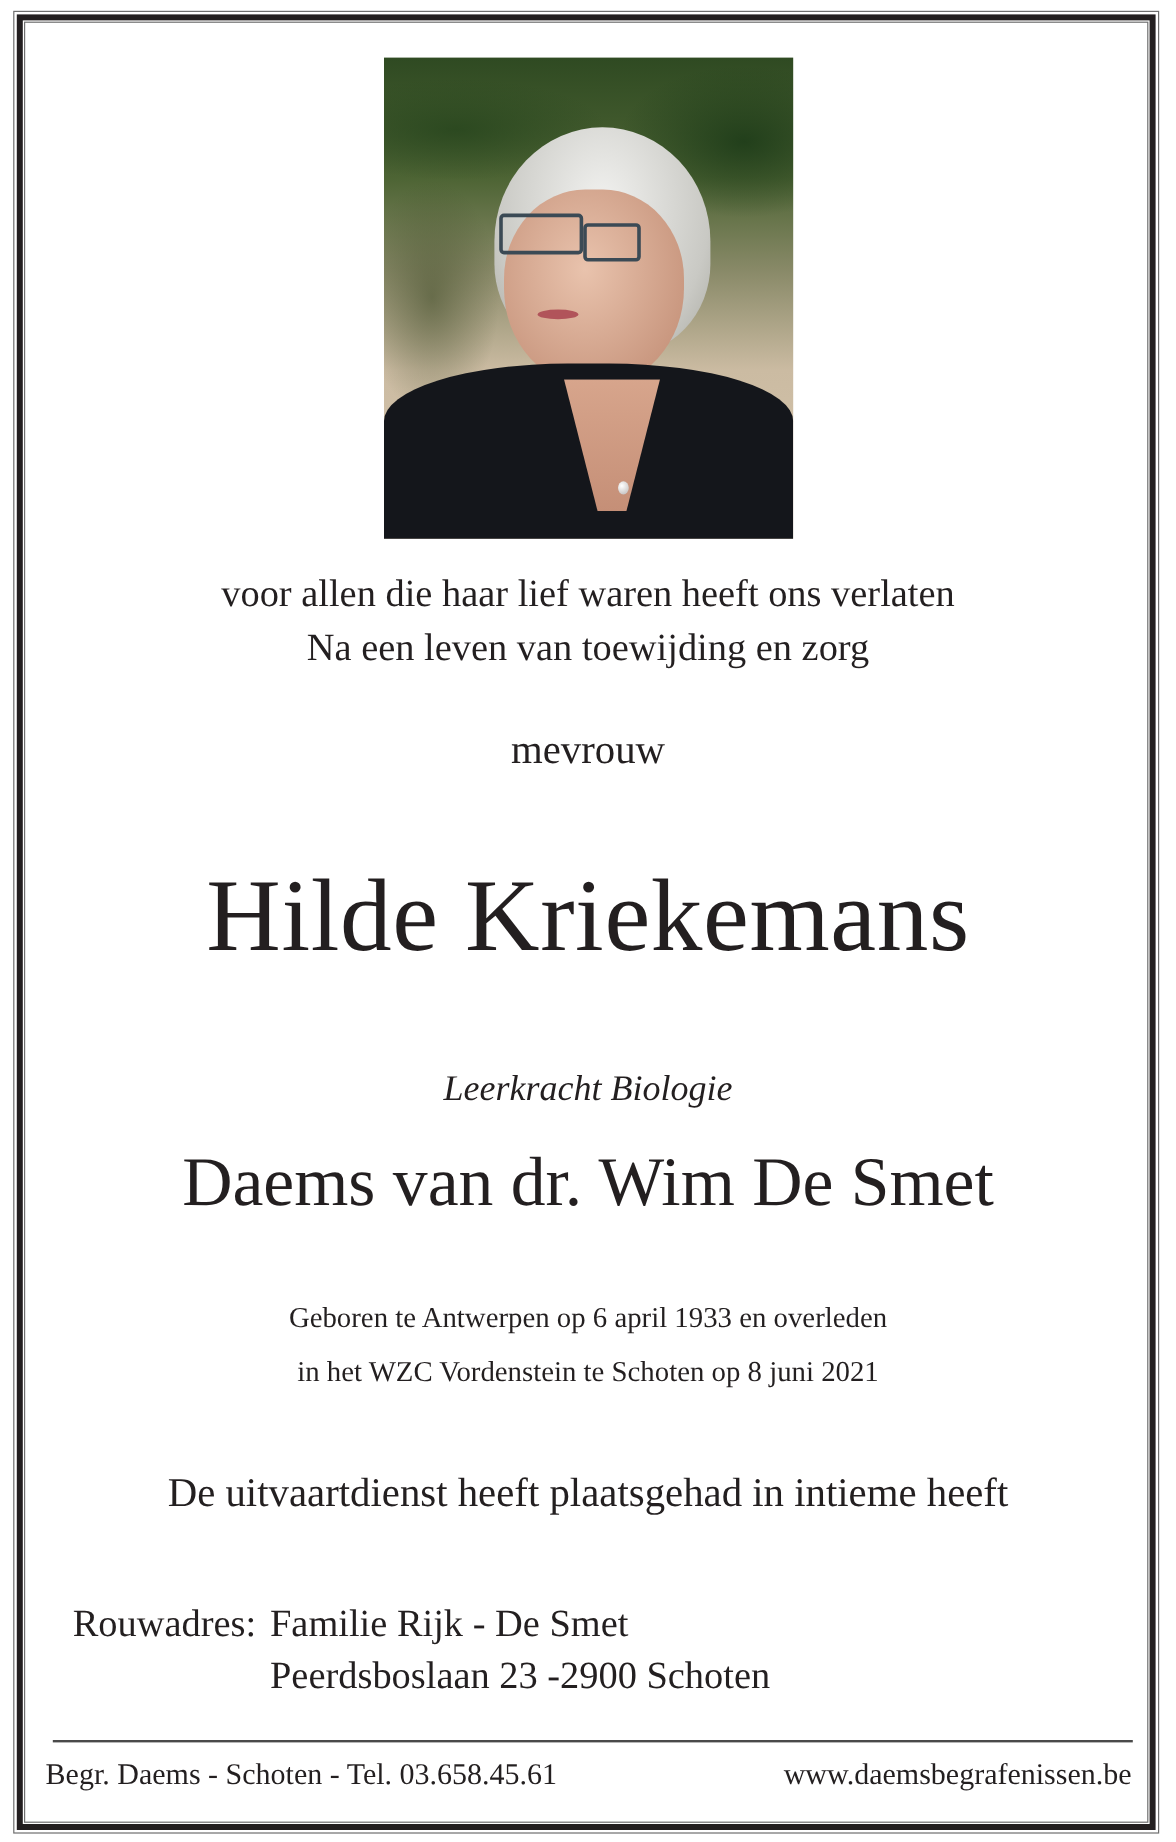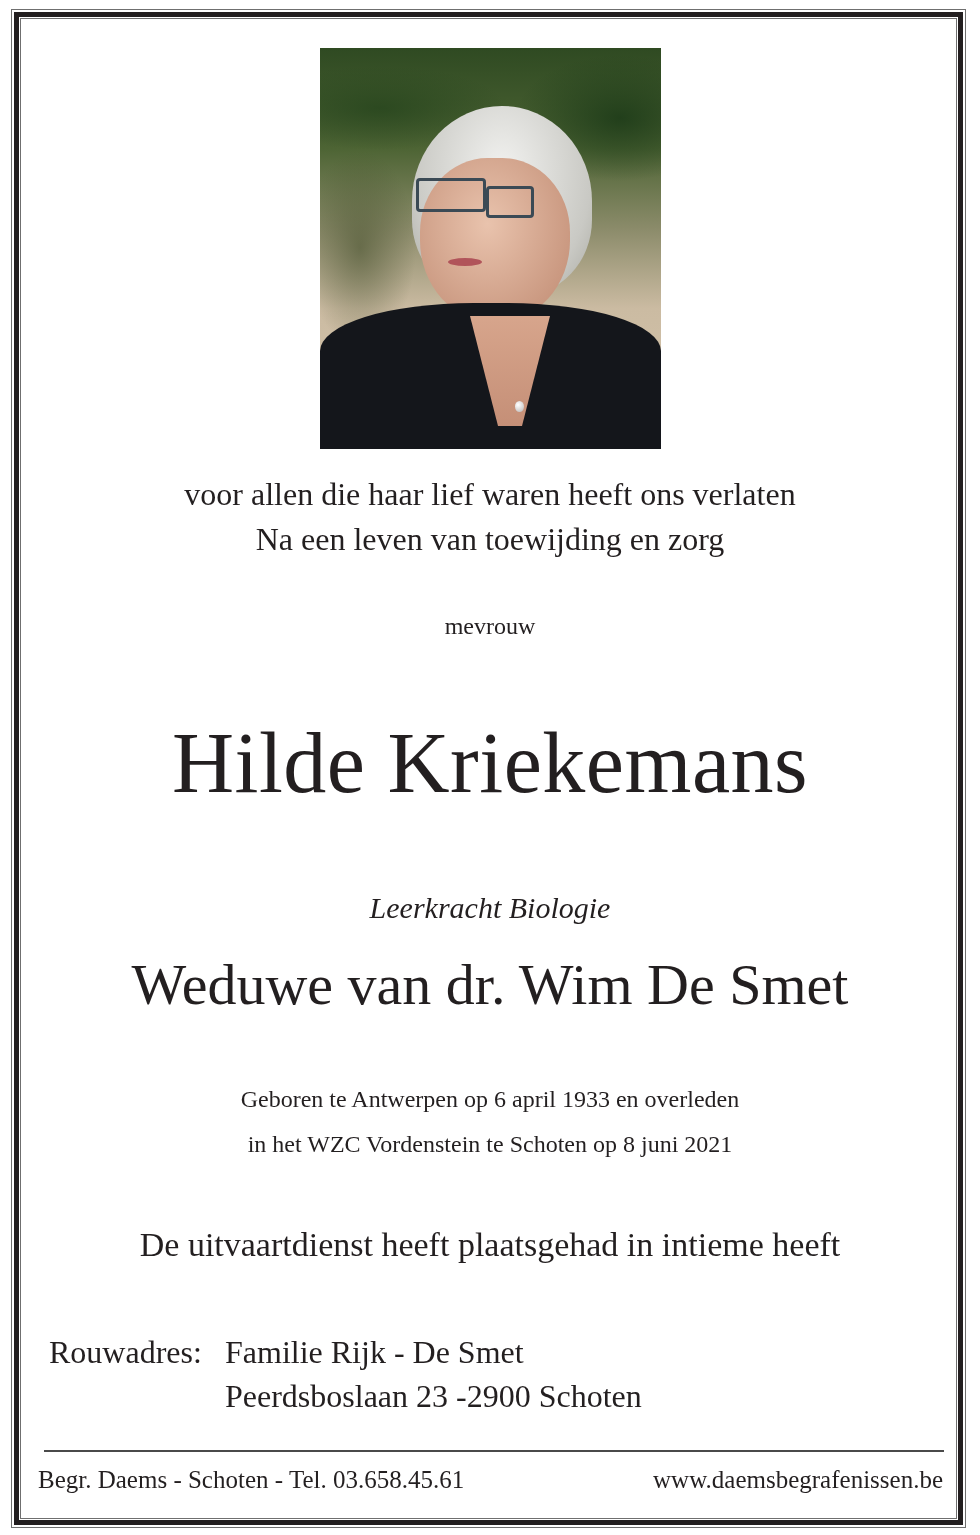--- a/index.html
+++ b/index.html
@@ -29,28 +29,28 @@
     .photo .lips { position: absolute; left: 128px; top: 210px; width: 34px; height: 8px;
       border-radius: 50%; background: #b1545a; }
     .photo .body { position: absolute; left: 0; top: 255px; width: 341px; height: 160px;
       background: #14161b; border-radius: 45% 45% 0 0 / 30% 30% 0 0; }
     .photo .neck { position: absolute; left: 150px; top: 268px; width: 80px; height: 110px;
       background: linear-gradient(180deg, #d7a58c, #c58f77); clip-path: polygon(0 0, 100% 0, 65% 100%, 35% 100%); }
     .photo .pearl { position: absolute; left: 195px; top: 353px; width: 9px; height: 11px;
       border-radius: 50%; background: radial-gradient(circle at 35% 35%, #ffffff, #b9b6b5); }
     .text-center { position: absolute; left: 0; width: 980px; text-align: center; white-space: nowrap; }
     .intro { top: 472px; font-size: 32px; line-height: 45px; }
-    .title-prefix { top: 606px; font-size: 24px; line-height: 40px; text-align: center; }
+    .title-prefix { top: 606px; font-size: 34px; line-height: 40px; text-align: center; }
     .name { top: 713px; font-size: 86px; line-height: 100px; letter-spacing: 0.5px; }
     .occupation { top: 888px; font-size: 30px; line-height: 40px; font-style: italic; }
     .widow { top: 948px; font-size: 58px; line-height: 74px; }
     .dates { top: 1077px; font-size: 24px; line-height: 45px; }
     .ceremony { top: 1222px; font-size: 34px; line-height: 45px; }
     .address { position: absolute; left: 49px; top: 1330px; font-size: 32px; line-height: 44px; white-space: nowrap; }
-    .address .label { display: inline-block; width: 176px; }
+    .address .label { display: inline-block; width: 176px; text-align: center; }
     .address .line2 { padding-left: 176px; }
     .rule { position: absolute; left: 44px; top: 1450px; width: 900px; height: 0; border-top: 2px solid #4a4a4a; }
     .footer-left { position: absolute; left: 38px; top: 1463px; font-size: 25px; line-height: 34px; white-space: nowrap; }
     .footer-right { position: absolute; right: 37px; top: 1463px; font-size: 25px; line-height: 34px; white-space: nowrap; }
   </style>
 </head>
 <body>
 
 <div class="frame-outer"></div>
 <div class="frame-thick"></div>
@@ -72,21 +72,21 @@
   <div>voor allen die haar lief waren heeft ons verlaten</div>
   <div>Na een leven van toewijding en zorg</div>
 </div>
 
 <div class="text-center title-prefix">mevrouw</div>
 
 <div class="text-center name">Hilde Kriekemans</div>
 
 <div class="text-center occupation">Leerkracht Biologie</div>
 
-<div class="text-center widow">Weduwe van dr. Wim De Smet</div>
+<div class="text-center widow">Daems van dr. Wim De Smet</div>
 
 <div class="text-center dates">
   <div>Geboren te Antwerpen op 6 april 1933 en overleden</div>
   <div>in het WZC Vordenstein te Schoten op 8 juni 2021</div>
 </div>
 
 <div class="text-center ceremony">De uitvaartdienst heeft plaatsgehad in intieme heeft</div>
 
 <div class="address">
   <div>

